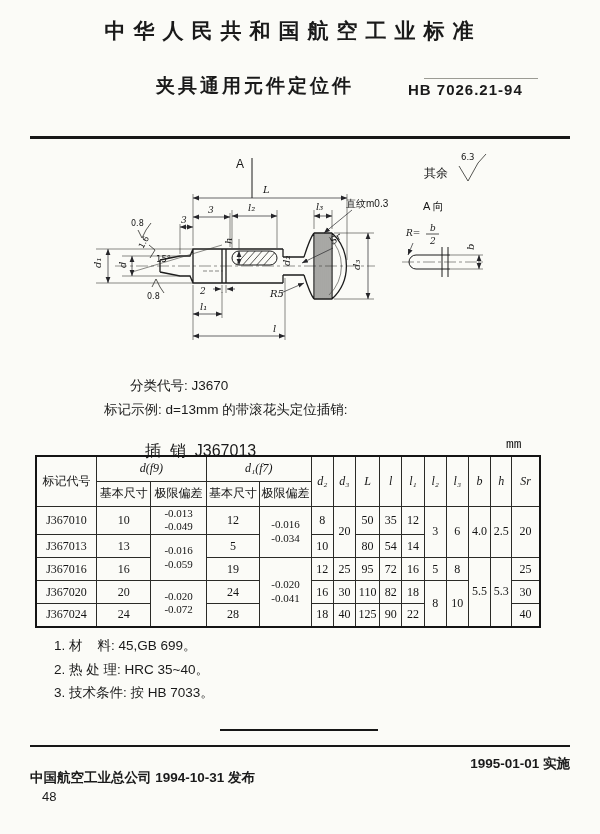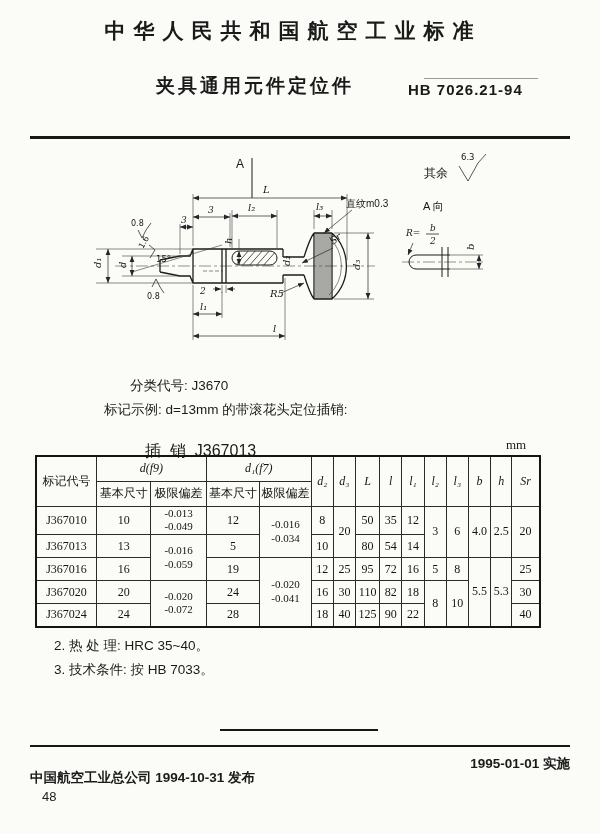--- a/index.html
+++ b/index.html
@@ -30,21 +30,21 @@
   .lbs{font:italic 9px "DejaVu Serif",serif;}
   .sm{font:8.5px "DejaVu Sans",sans-serif;}
   .s8{font:8px "DejaVu Sans",sans-serif;}
   .cn{font:11px "Liberation Sans",sans-serif;}
   .cn12{font:12px "Liberation Sans",sans-serif;}
   .cn10{font:10px "Liberation Sans",sans-serif;}
 
   .cls{position:absolute;left:88px;top:377px;font-size:13.5px;margin-left:42px;}
   .ex1{position:absolute;left:104px;top:401px;font-size:13.5px;text-align:right;}
   .ex2{position:absolute;left:145px;top:425px;font-size:16px;white-space:pre;margin-top:16px;}
-  .unit{position:absolute;left:506px;top:437px;font-size:13px;font-family:Liberation Serif, serif;}
+  .unit{position:absolute;left:506px;top:437px;font-size:13px;font-family:Liberation Mono, monospace;}
 
   table.spec{position:absolute;left:35px;top:455px;width:506px;border-collapse:collapse;
              table-layout:fixed;font-family:"Liberation Serif","DejaVu Serif",serif;
              font-size:12px;color:#141414;border:2px solid #141414;}
   table.spec td,table.spec th{border:1px solid #2b2b27;text-align:center;vertical-align:middle;
              padding:0;font-weight:normal;overflow:hidden;}
   table.spec thead tr{height:25px;}
   table.spec tbody tr{height:23px;}
   .it{font-style:italic;}
   .dev{white-space:pre-line;font-size:11px;line-height:1.25;}
@@ -295,20 +295,21 @@
         <td>40</td>
         <td>125</td>
         <td>90</td>
         <td>22</td>
         <td>40</td>
       </tr>
     </tbody>
   </table>
 
   <div class="notes">
+    <div>1. 材    料: 45,GB 699。</div>
     <div>2. 热 处 理: HRC 35~40。</div>
     <div>3. 技术条件: 按 HB 7033。</div>
   </div>
 
   <div class="srule"></div>
   <div class="frule"></div>
   <div class="fl">中国航空工业总公司 1994-10-31 发布</div>
   <div class="fr">1995-01-01 实施</div>
   <div class="pn">48</div>
 

